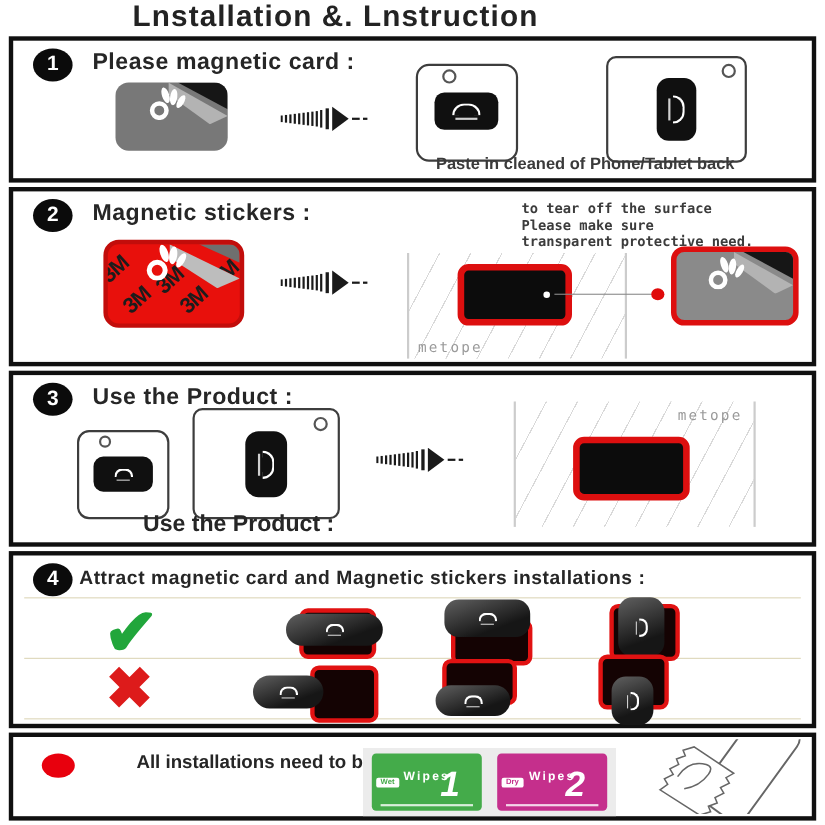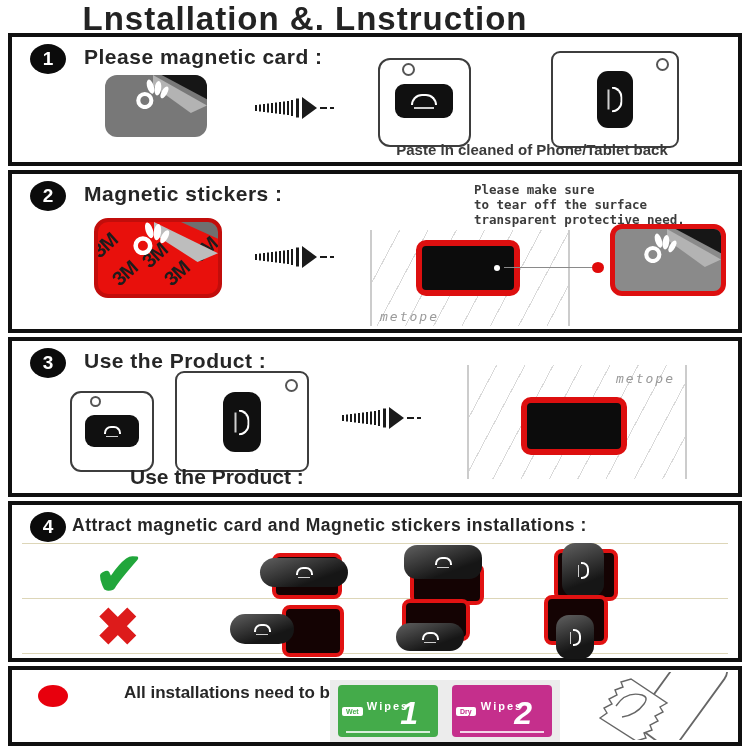--- a/index.html
+++ b/index.html
@@ -1,19 +1,19 @@
 <!DOCTYPE html>
 <html><head>
 <meta charset="utf-8">
 <style>
   html,body{margin:0;padding:0;background:#fff;}
   .page{position:relative;width:750px;height:750px;background:#fff;
         font-family:"Liberation Sans",sans-serif;overflow:hidden;}
   .title{position:absolute;top:0;left:0;width:610px;text-align:center;
-         font-size:33px;font-weight:700;color:#232323;letter-spacing:1px;}
+         font-size:27px;font-weight:700;color:#232323;letter-spacing:1px;}
   .section{position:absolute;left:8px;width:734px;border:4px solid #101010;
            background:#fff;box-sizing:border-box;}
   #s1{top:33px;height:133px;}
   #s2{top:170px;height:163px;}
   #s3{top:337px;height:160px;}
   #s4{top:501px;height:161px;}
   #s5{top:666px;height:80px;}
   .badge{position:absolute;left:18px;top:7px;width:36px;height:30px;background:#0b0b0b;
          color:#fff;border-radius:50%;display:flex;align-items:center;justify-content:center;
          font-weight:700;font-size:19px;}
@@ -50,21 +50,21 @@
   .sticker3m .fold2{position:absolute;top:0;right:0;width:64px;height:40px;}
   .fold2 .band{position:absolute;inset:0;background:#bdbdbd;
                clip-path:polygon(0 0,100% 78%,68% 100%,0 30%);}
   .fold2 .tip{position:absolute;inset:0;background:#6f6f6f;
               clip-path:polygon(42% 0,100% 0,100% 42%);}
   
   .wall{position:absolute;background:
         repeating-linear-gradient(118deg,rgba(0,0,0,0) 0 24px,#d9d9d9 24px 25px);}
   .wall.edges{border-left:2px solid #ccc;border-right:2px solid #ccc;}
   .wall-label{position:absolute;font-family:"DejaVu Sans Mono",monospace;font-size:13px;
-              color:#9a9a9a;letter-spacing:2px;font-style:italic;}
+              color:#9a9a9a;letter-spacing:2px;}
   .plate{position:absolute;background:#0c0c0c;border:6px solid #dd0f0f;border-radius:10px;}
   .note{position:absolute;font-family:"DejaVu Sans Mono",monospace;font-size:12.5px;
         font-weight:700;color:#3c3c3c;line-height:15px;white-space:nowrap;}
   .connector{position:absolute;height:1px;background:#8a8a8a;}
   .dot{position:absolute;border-radius:50%;}
   .graysq{position:absolute;background:#8a8a8a;border:5px solid #dd0f0f;border-radius:12px;overflow:hidden;}
   
   .rule{position:absolute;left:10px;right:10px;height:1px;background:#ddd6b8;}
   .mark{position:absolute;font-weight:700;line-height:1;}
   .combo{position:absolute;width:92px;height:54px;}
@@ -197,22 +197,22 @@
             <rect x="36" y="5" width="2" height="16"></rect>
             <rect x="41" y="3.5" width="3" height="19"></rect>
             <polygon points="47,2 47,24 62,13"></polygon>
             <rect x="65" y="12" width="7" height="2"></rect>
             <rect x="75" y="12" width="4" height="2"></rect>
           </g>
         </svg>
     </span>
 
     <div class="note" style="left:462px;top:8px;">
+      <div>to tear off the surface</div>
       <div>Please make sure</div>
-      <div>to tear off the surface</div>
       <div>transparent protective need.</div>
     </div>
 
     <div class="wall edges" style="left:358px;top:56px;width:196px;height:96px;">
       <span class="wall-label" style="left:8px;bottom:2px;">metope</span>
       <div class="plate" style="left:44px;top:10px;width:92px;height:44px;">
         <span class="dot" style="right:14px;top:19px;width:6px;height:6px;background:#fff;"></span>
       </div>
     </div>
     <div class="connector" style="left:492px;top:93px;width:88px;"></div>

